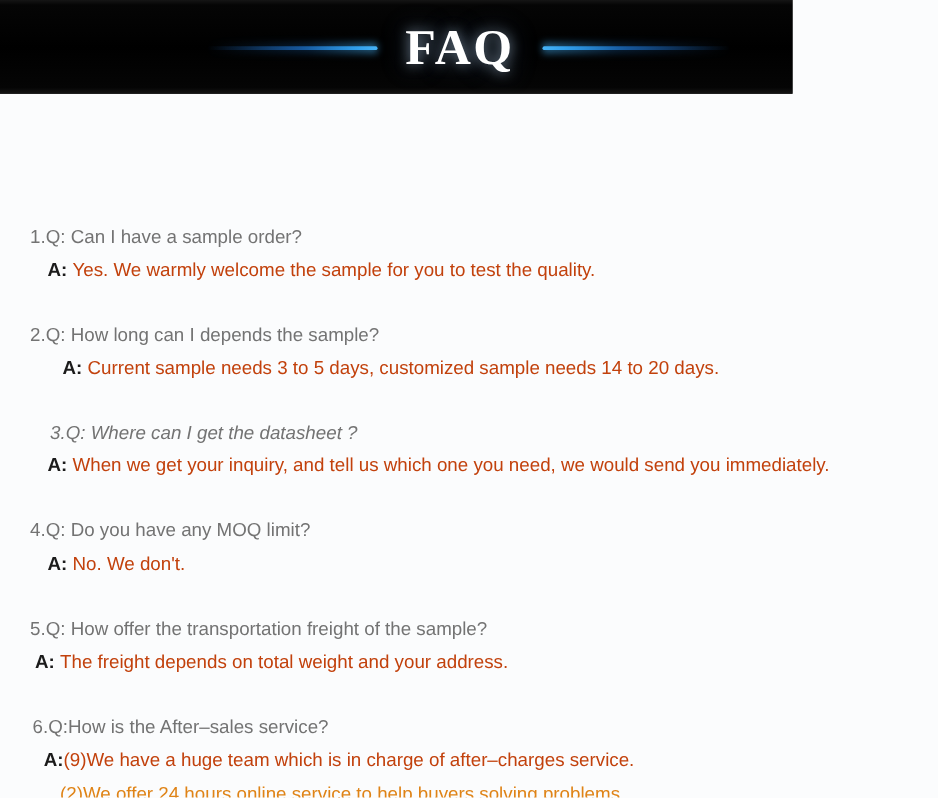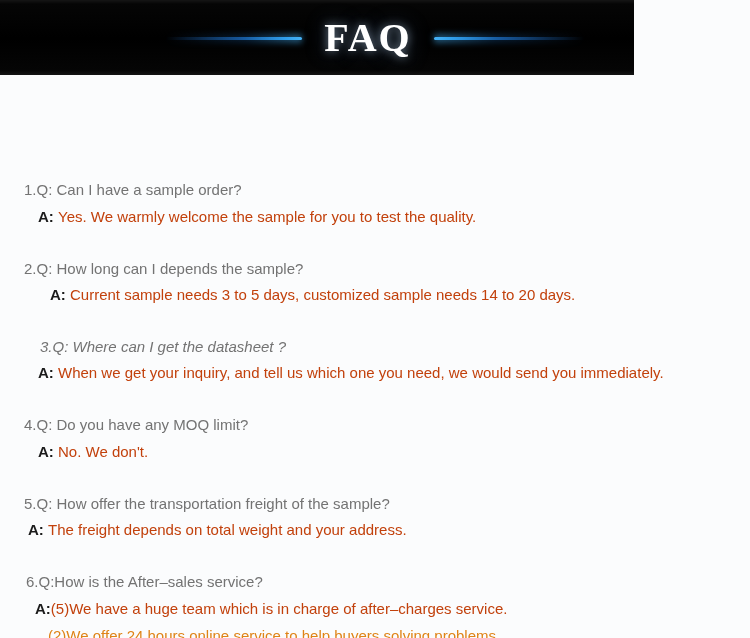--- a/index.html
+++ b/index.html
@@ -178,19 +178,19 @@
       <div class="row a-line" style="left:38px; top:368px;"><span class="a-prefix">A: </span><span class="a-text">No. We don't.</span></div>
     </div>
 
     <div class="faq-item">
       <div class="row q-line" style="left:24px; top:420px;"><span>5.</span><span>Q: </span><span>How offer the transportation freight of the sample?</span></div>
       <div class="row a-line" style="left:28px; top:446px;"><span class="a-prefix">A: </span><span class="a-text">The freight depends on total weight and your address.</span></div>
     </div>
 
     <div class="faq-item">
       <div class="row q-line" style="left:26px; top:498px;"><span>6.</span><span>Q:</span><span>How is the After–sales service?</span></div>
-      <div class="row a-line" style="left:35px; top:525px;"><span class="a-prefix">A:</span><span class="a-text">(5)We have a huge team which is in charge of after–charges service.</span></div>
+      <div class="row a-line" style="left:35px; top:525px;"><span class="a-prefix">A:</span><span class="a-text">(9)We have a huge team which is in charge of after–charges service.</span></div>
       <div class="row sub-line" style="left:48px; top:552px;">(2)We offer 24 hours online service to help buyers solving problems.</div>
 
     </div>
 
   </div>
 </div>
 
 </body></html>

